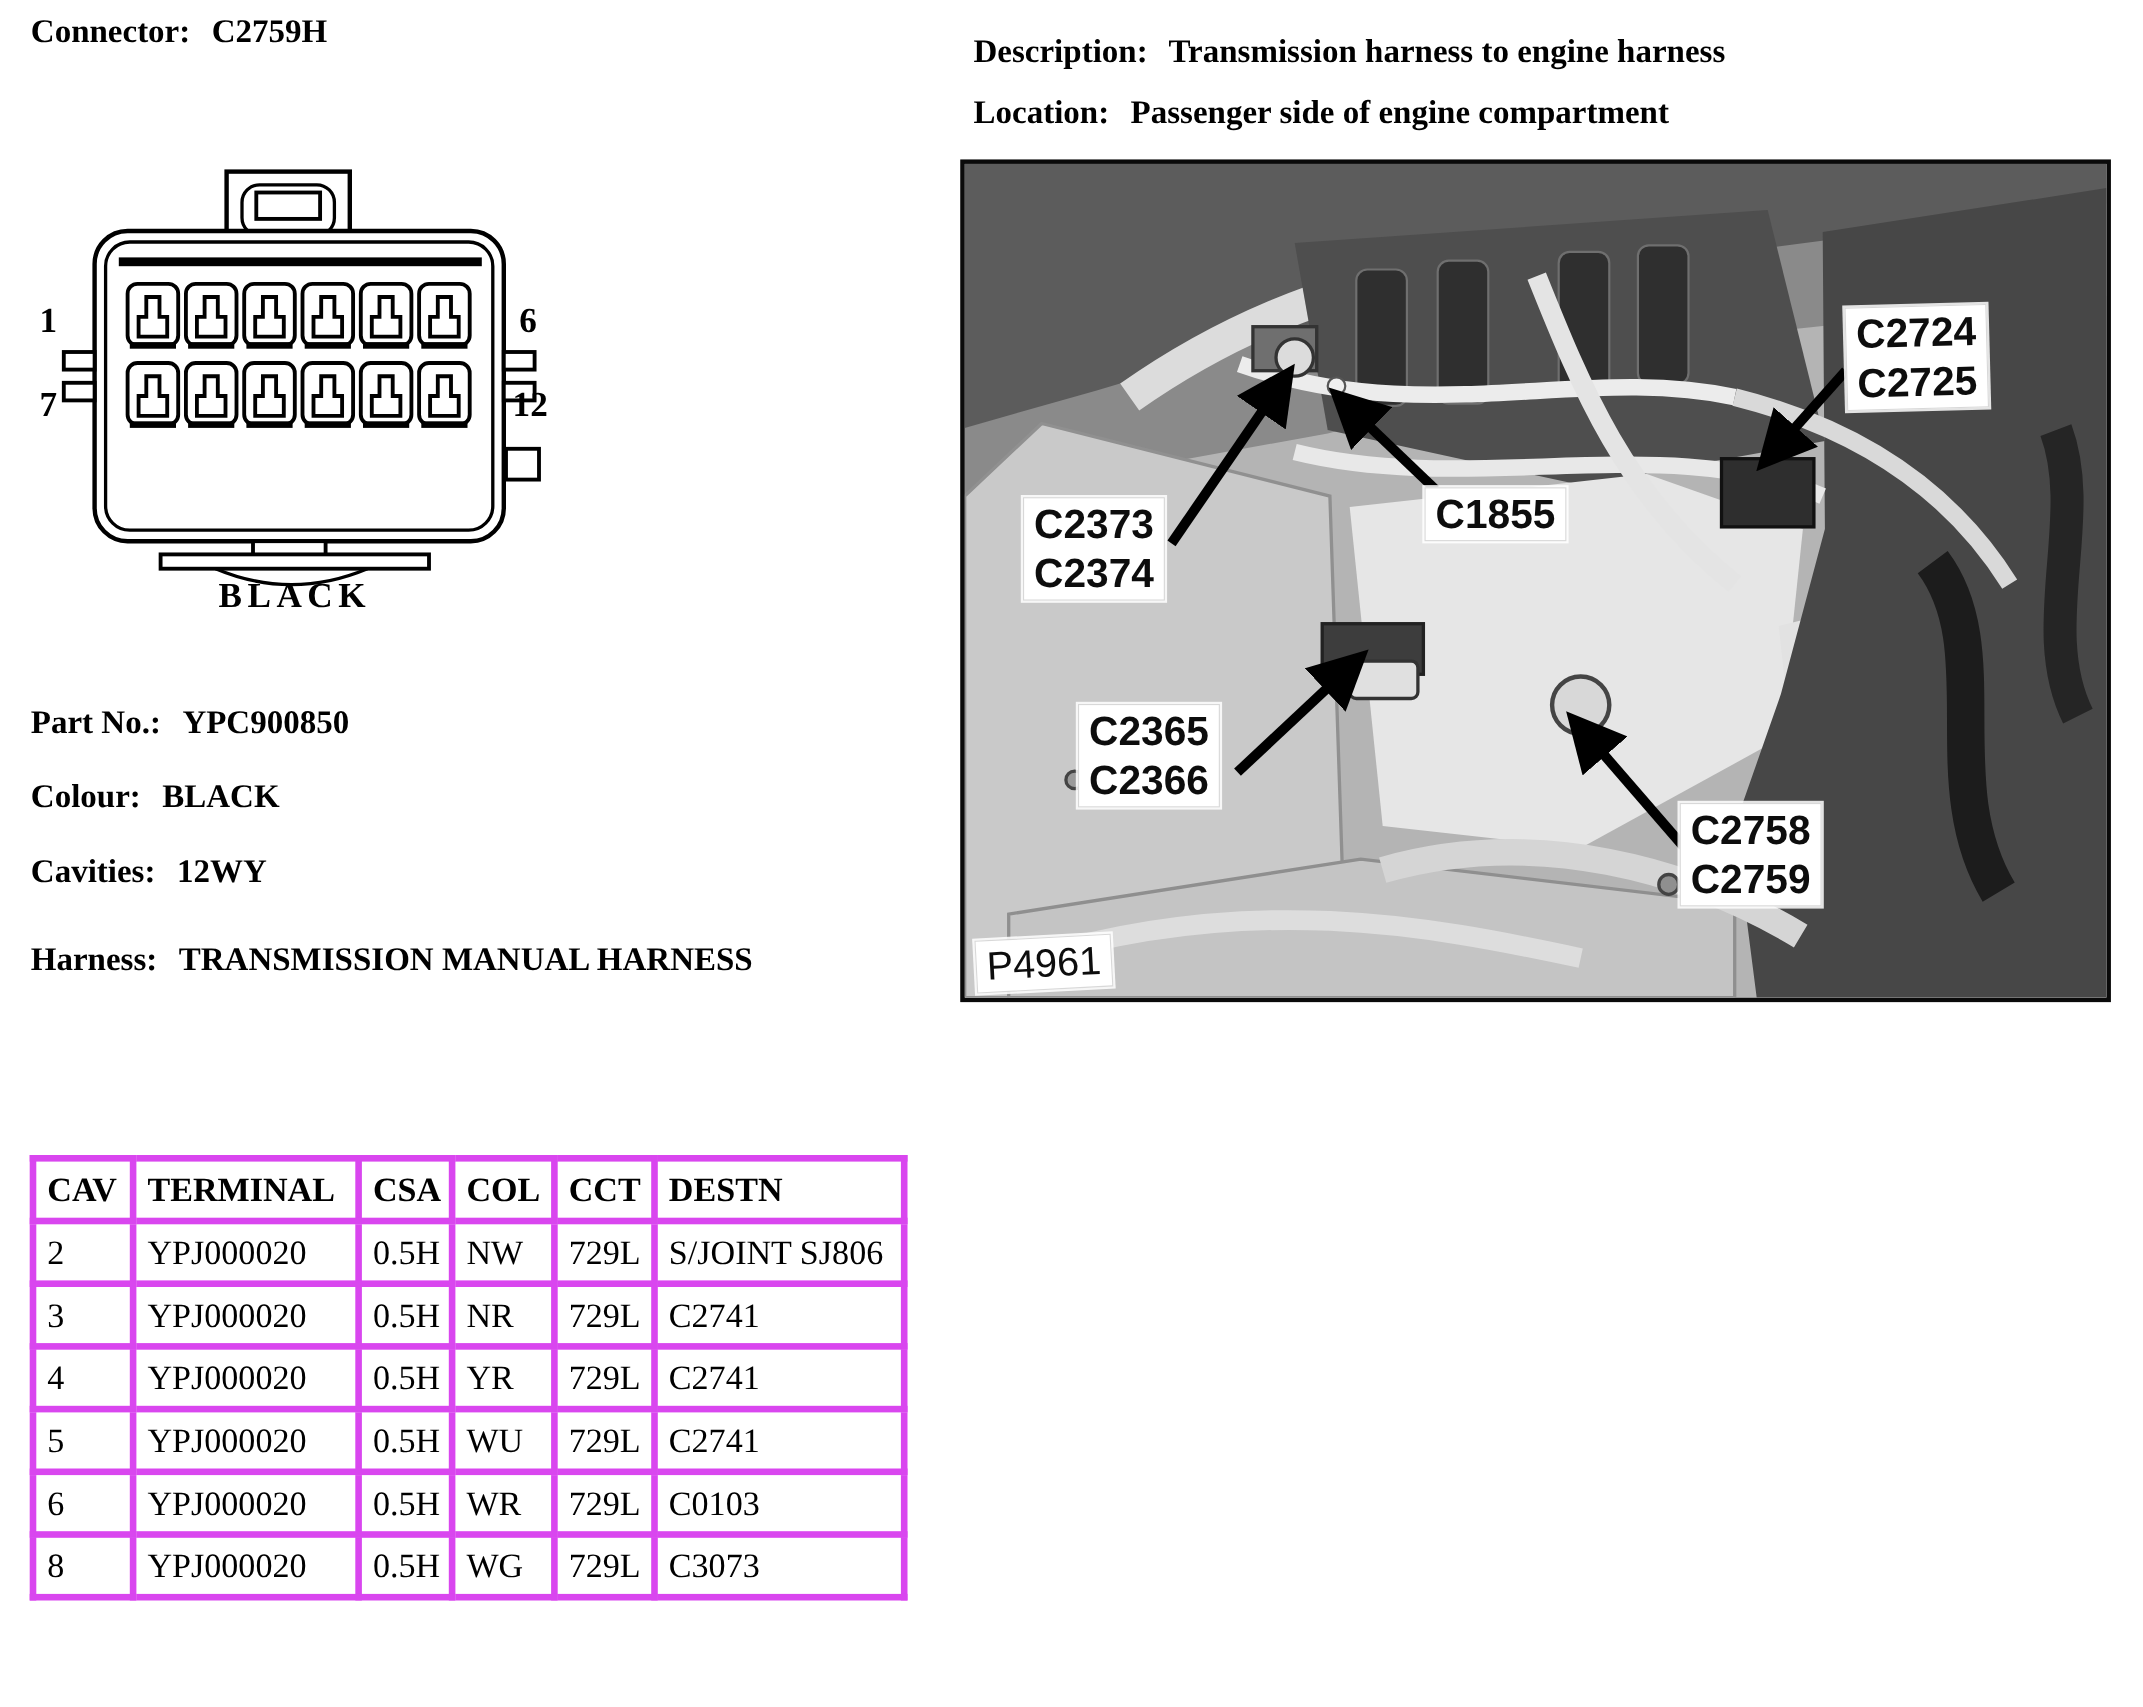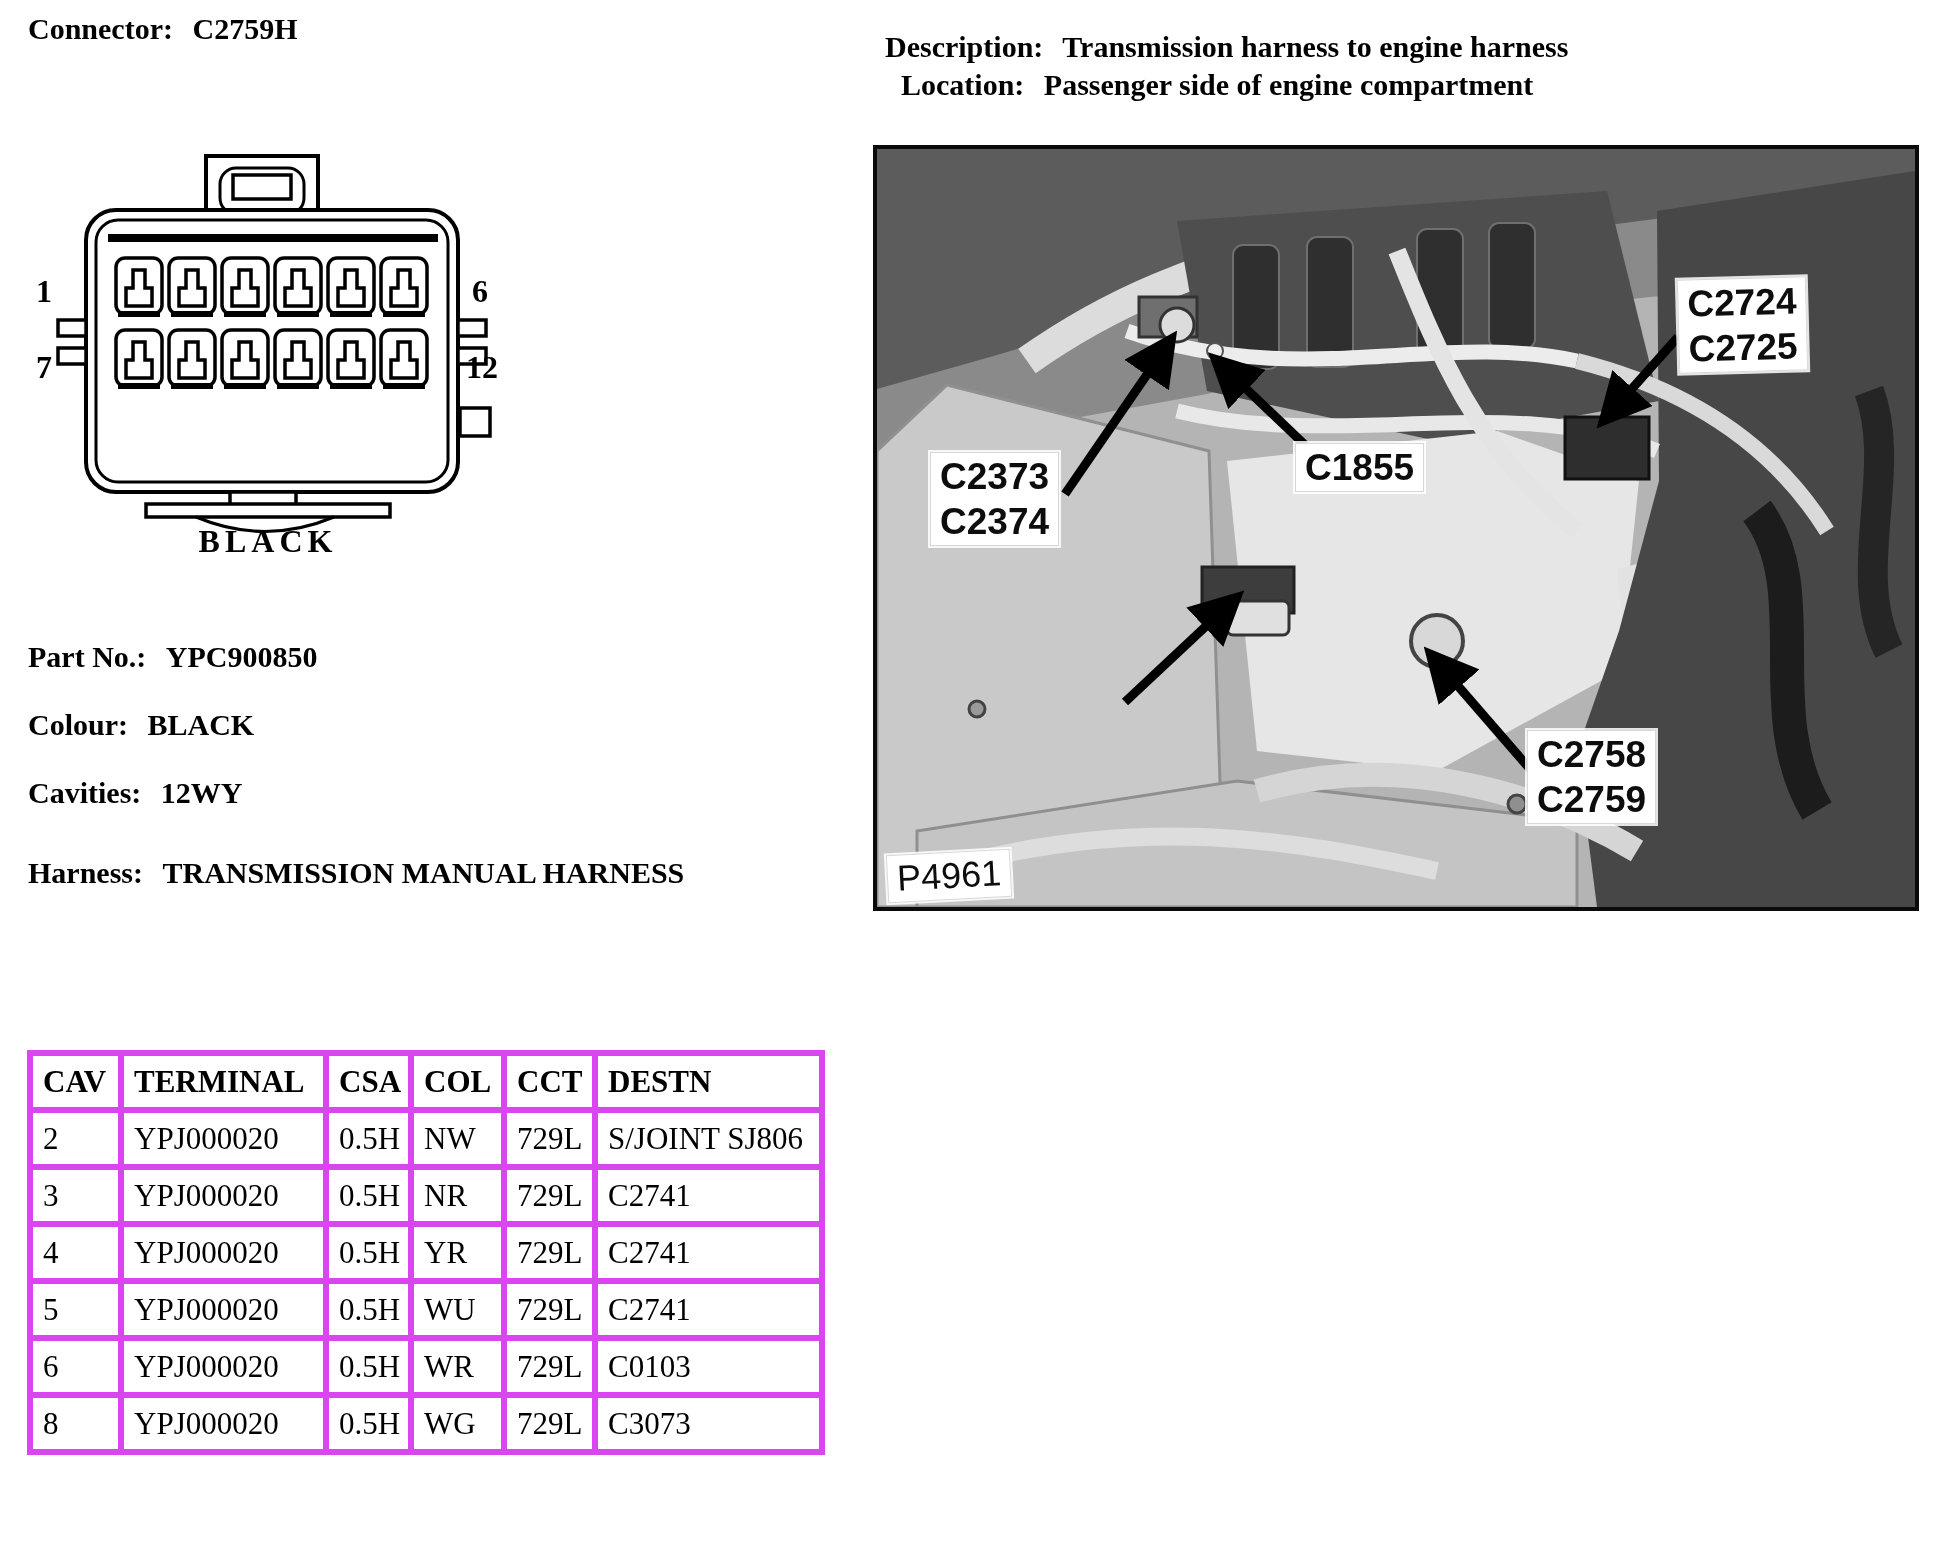--- a/index.html
+++ b/index.html
@@ -110,21 +110,21 @@
   </div>
   <div class="abs detail-line" style="left:28px;top:856px;text-align:center;">
     <span>Harness:</span>
     <span class="dv green">TRANSMISSION MANUAL HARNESS</span>
   </div>
 
   <div class="abs info-line" style="left:885px;top:30px;">
     <span class="il">Description:</span>
     <span>Transmission harness to engine harness</span>
   </div>
-  <div class="abs info-line" style="left:885px;top:68px;margin-left:16px;">
+  <div class="abs info-line" style="left:885px;top:86px;">
     <span class="il">Location:</span>
     <span>Passenger side of engine compartment</span>
   </div>
 
   <div class="abs photo-frame">
     <svg width="1038" height="758" viewBox="0 0 1038 758">
 
       <rect x="0" y="0" width="1038" height="758" fill="#b4b4b4"></rect>
       <path d="M0,0 H1038 V120 L660,160 L330,245 L0,305 Z" fill="#8a8a8a"></path>
       <path d="M0,0 H1038 V36 L640,88 L300,152 L120,206 L0,240 Z" fill="#5c5c5c"></path>
@@ -177,20 +177,24 @@
       </g>
     </svg>
 
     
     <div class="callout" style="left:53px;top:303px;">
       <div>C2373</div>
       <div>C2374</div>
     </div>
     <div class="callout" style="left:418px;top:294px;">
       <div>C1855</div>
+    </div>
+    <div class="callout" style="left:103px;top:491px;">
+      <div>C2365</div>
+      <div>C2366</div>
     </div>
     <div class="callout" style="left:801px;top:129px;transform:rotate(-1.5deg);">
       <div>C2724</div>
       <div>C2725</div>
     </div>
     <div class="callout" style="left:650px;top:581px;">
       <div>C2758</div>
       <div>C2759</div>
     </div>
     <div class="callout plain" style="left:10px;top:703px;transform:rotate(-3deg);">

